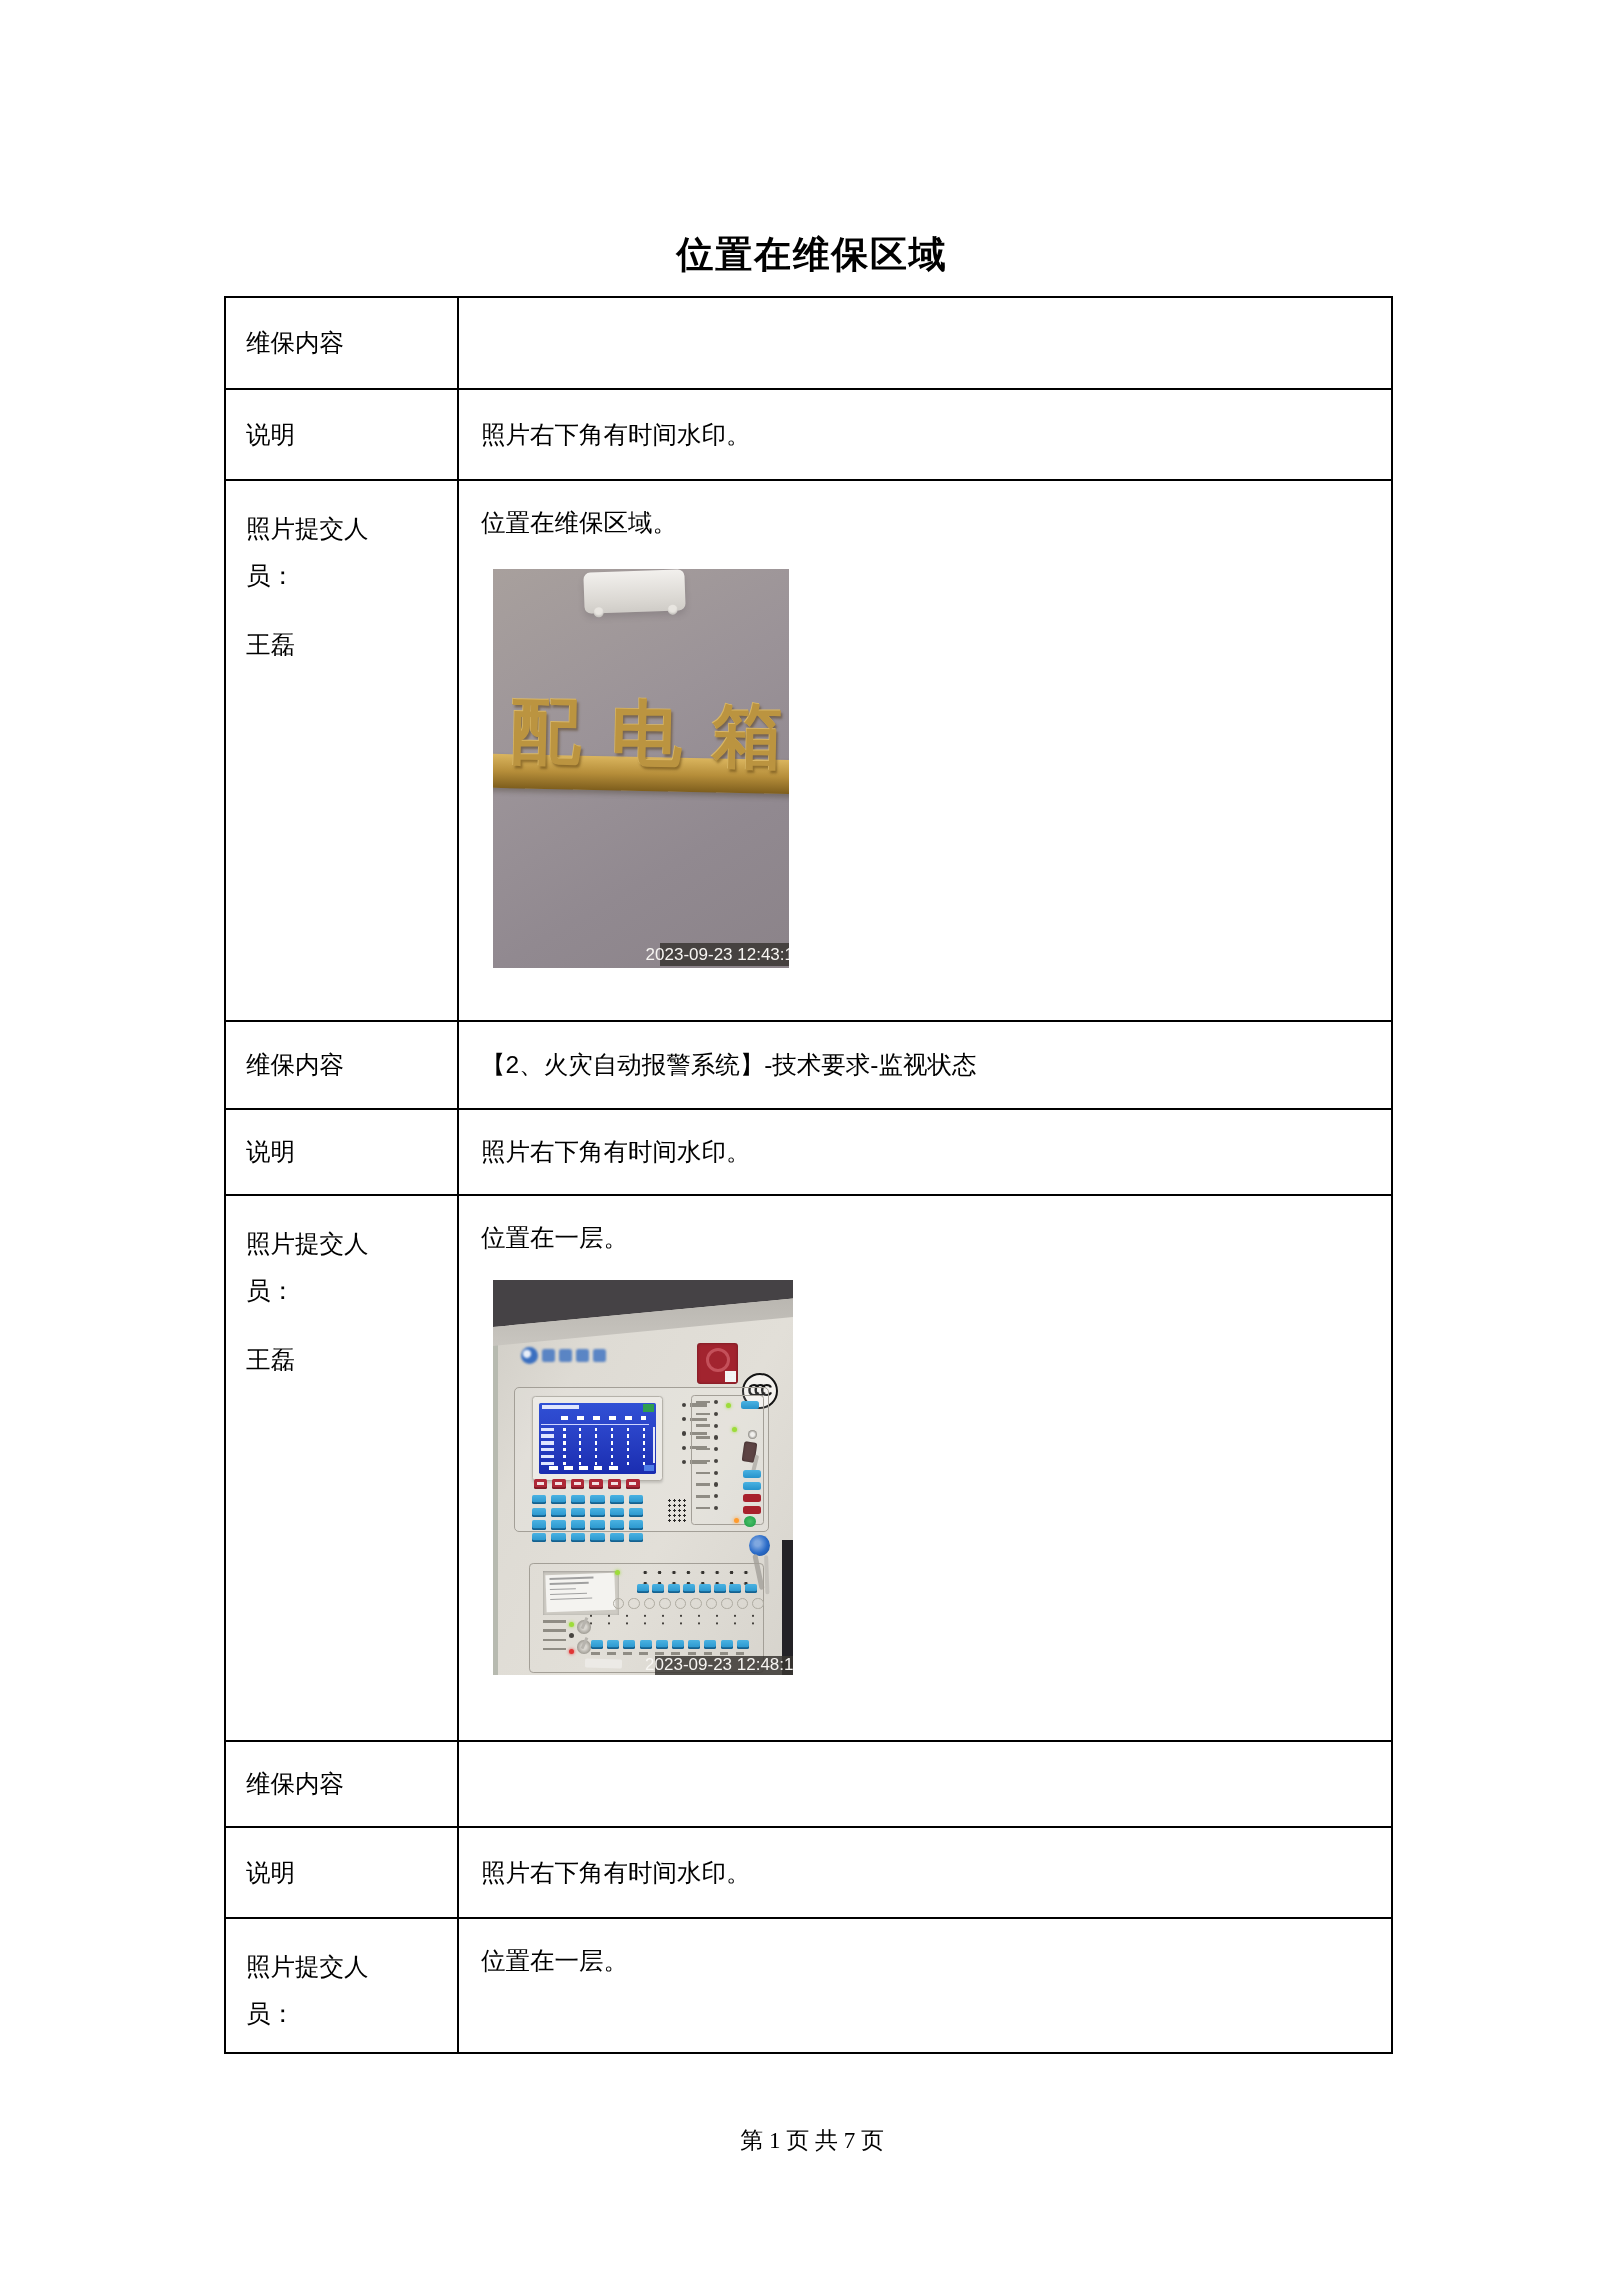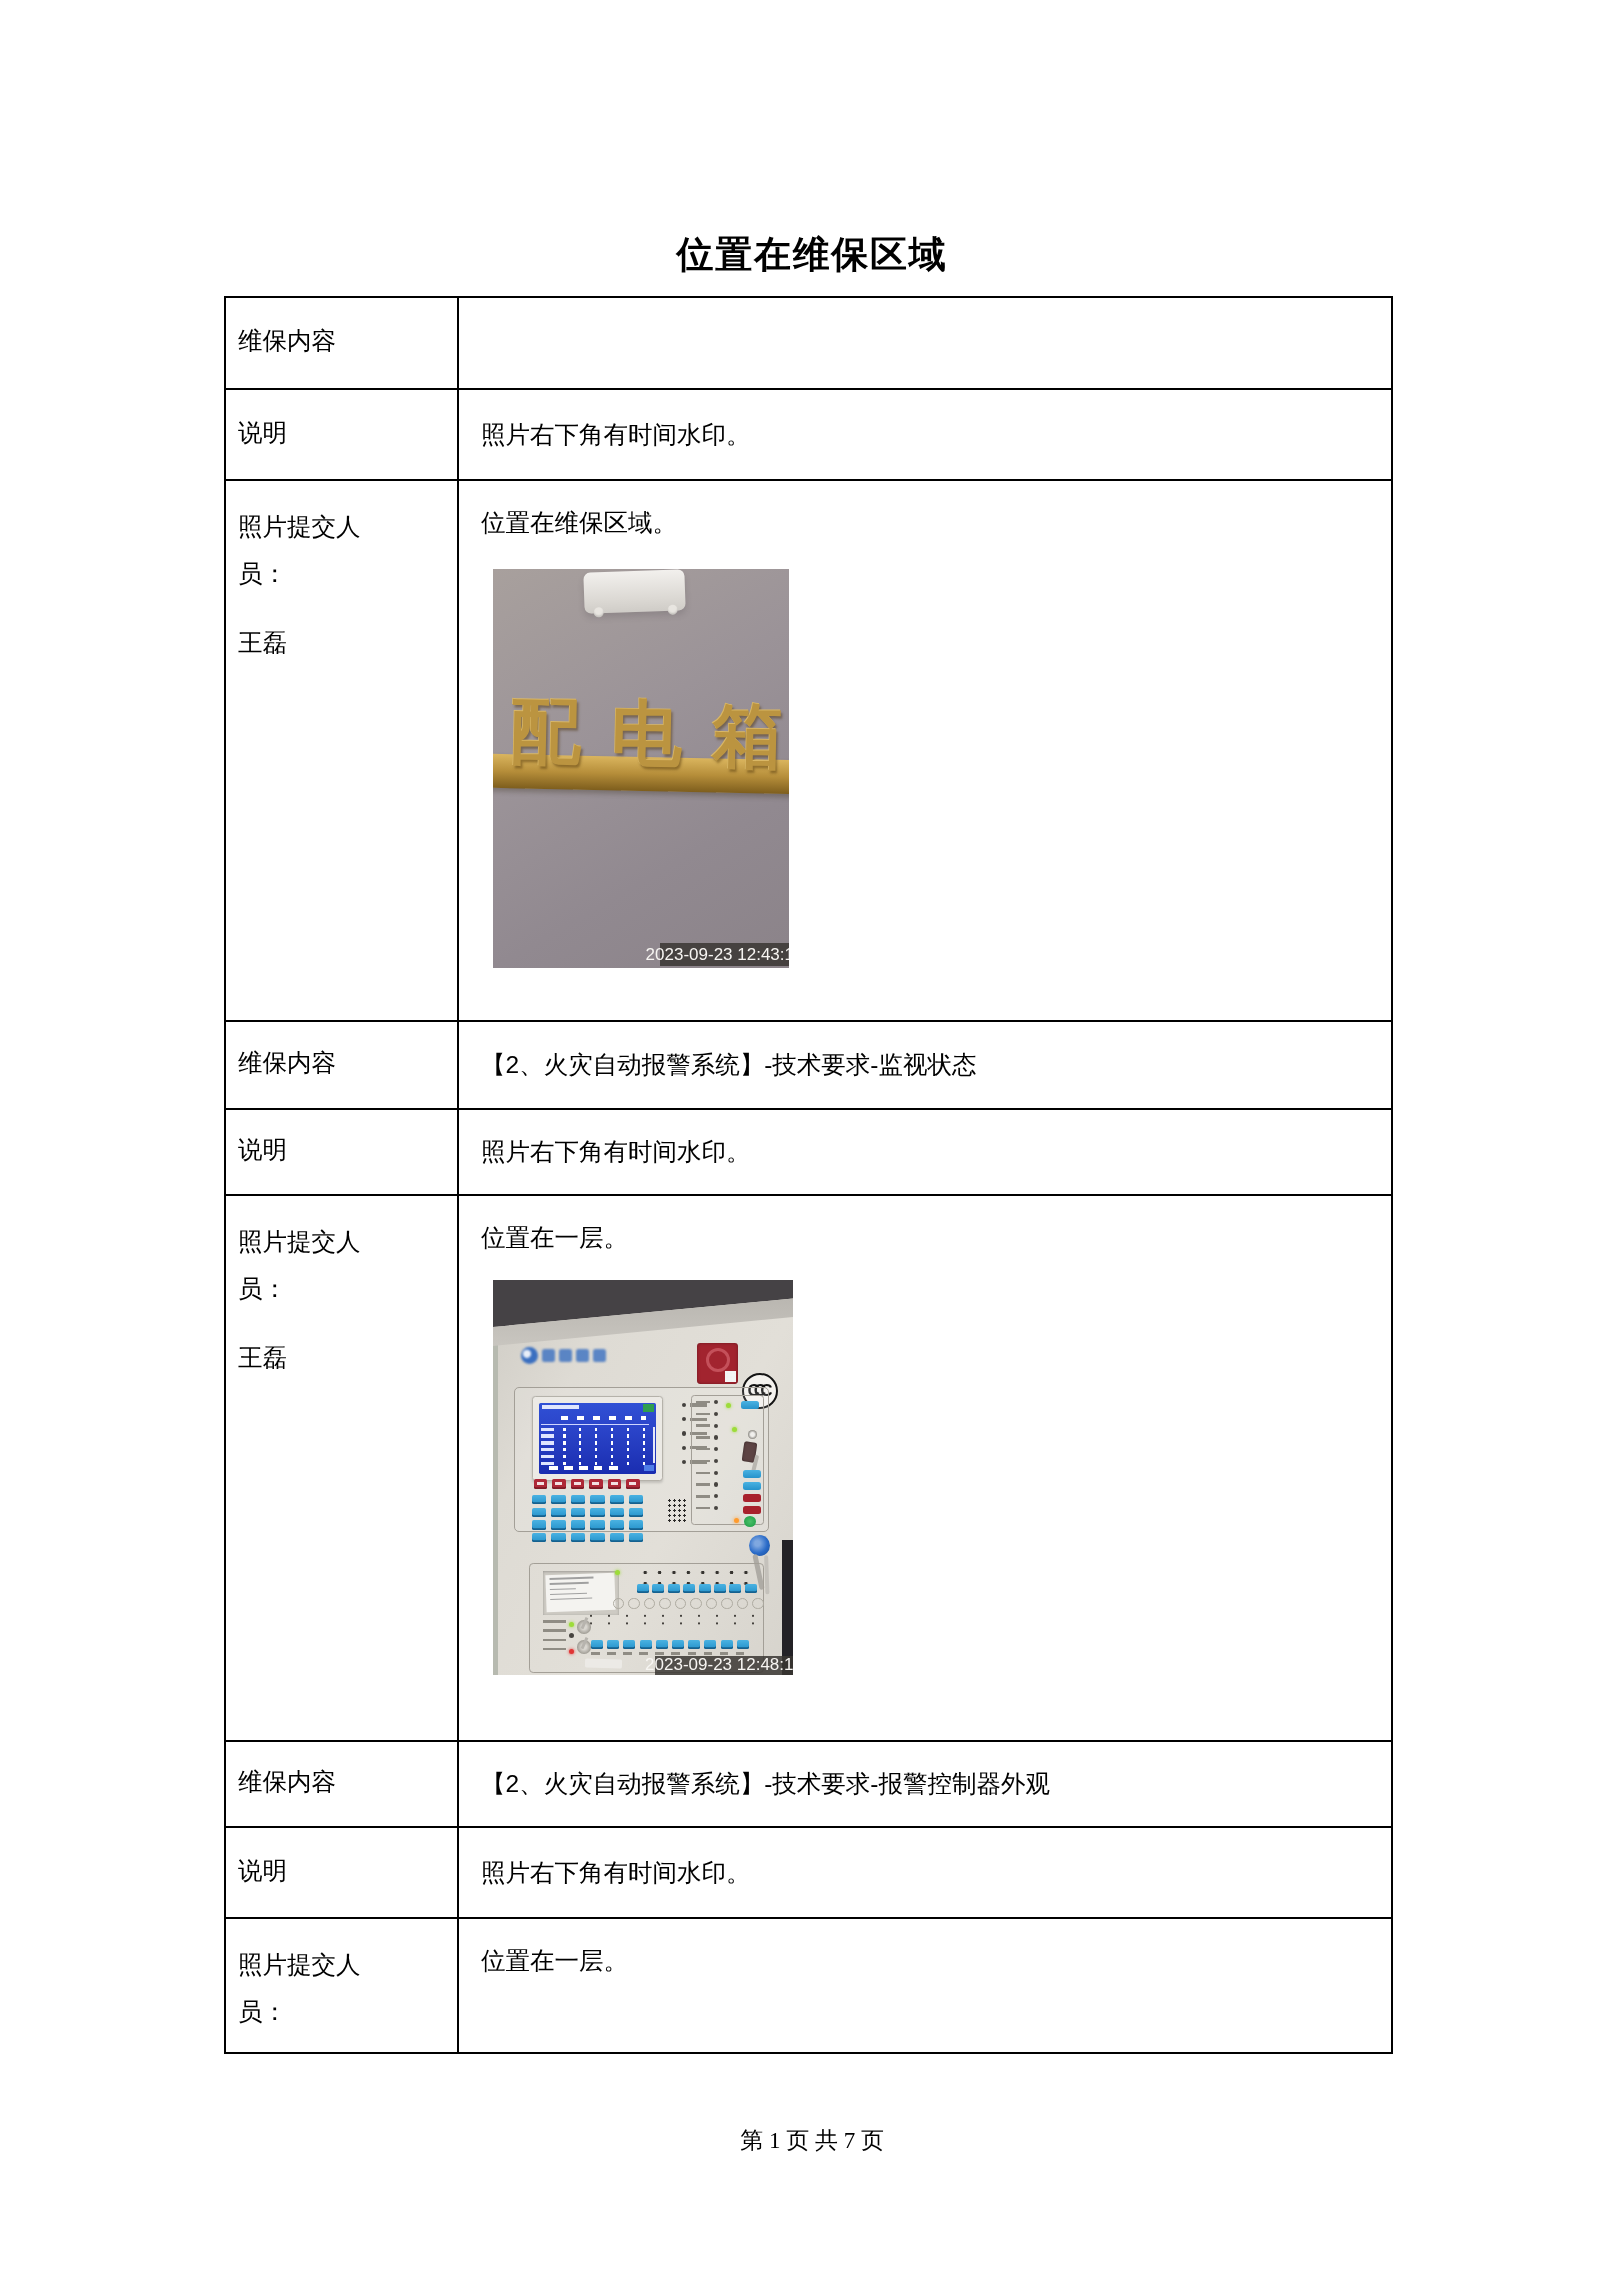--- a/index.html
+++ b/index.html
@@ -11,21 +11,21 @@
   .doc-title{top:230px;left:0;width:1624px;text-align:center;
              font-size:37px;font-weight:bold;letter-spacing:1.7px;}
   .doc-footer{top:2125px;left:0;width:1624px;text-align:center;
               font-size:23px;font-family:"Liberation Serif",serif;}
 
   
   .mtable{left:224px;top:296px;width:1169px;border:2.5px solid #000;box-sizing:border-box;background:#fff;}
   .mrow{display:grid;grid-template-columns:233px 1fr;box-sizing:border-box;}
   .mrow + .mrow{border-top:2.5px solid #000;}
   .cell{box-sizing:border-box;font-size:24.5px;line-height:36px;}
-  .cell-l{border-right:2.5px solid #000;padding-left:12px;font-family:Liberation Mono, monospace;}
+  .cell-l{border-right:2.5px solid #000;padding-left:20px;}
   .cell-r{padding-left:22px;}
   .vmid{display:flex;align-items:center;}
   .vtop{padding-top:24px;}
   .r-small{height:88px;}
   .r-photo1{height:541px;}
   .r-photo2{height:546px;}
   .r-last{height:135px;}
   .submitter-line{line-height:47px;}
   .submitter-name{margin-top:22px;line-height:47px;}
 
@@ -425,21 +425,20 @@
           <div class="ab white-strip"></div>
         </div>
         <div class="ab p2-darkright"></div>
         <div class="ts-box ts-2">2023-09-23 12:48:17</div>
       </div>
     </div>
   </div>
 
   <div class="mrow r-small" style="height:86px;">
     <div class="cell cell-l vmid">维保内容</div>
-    <div class="cell cell-r vmid">【2、火灾自动报警系统】-技术要求-报警控制器外观</div>
   </div>
   <div class="mrow" style="height:91px;">
     <div class="cell cell-l vmid">说明</div>
     <div class="cell cell-r vmid">照片右下角有时间水印。</div>
   </div>
   <div class="mrow r-last">
     <div class="cell cell-l vtop">
       <div class="submitter-line">照片提交人</div>
       <div class="submitter-line">员：</div>
     </div>

